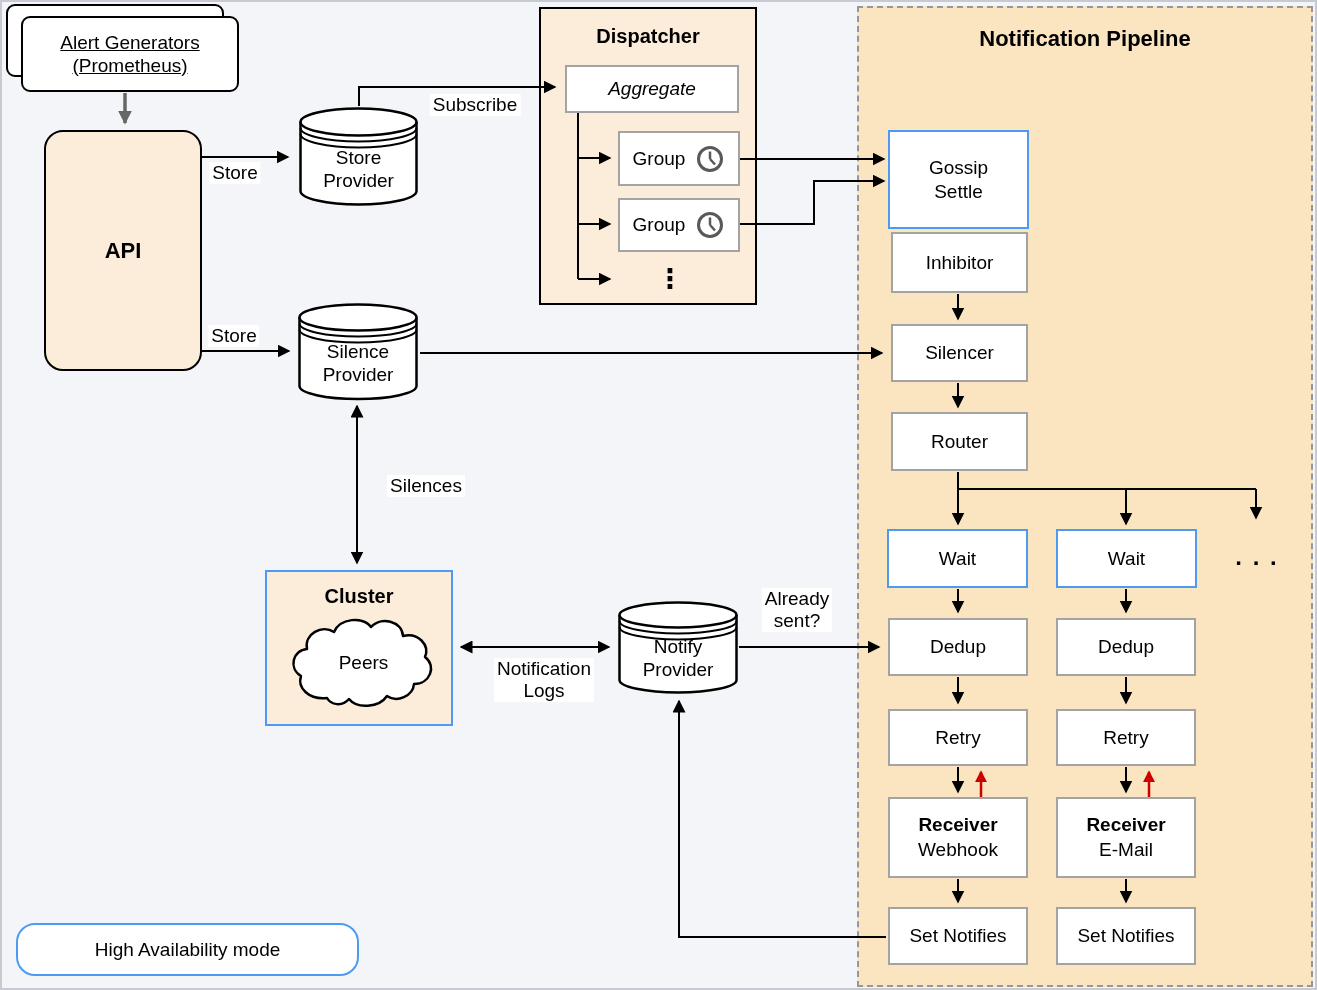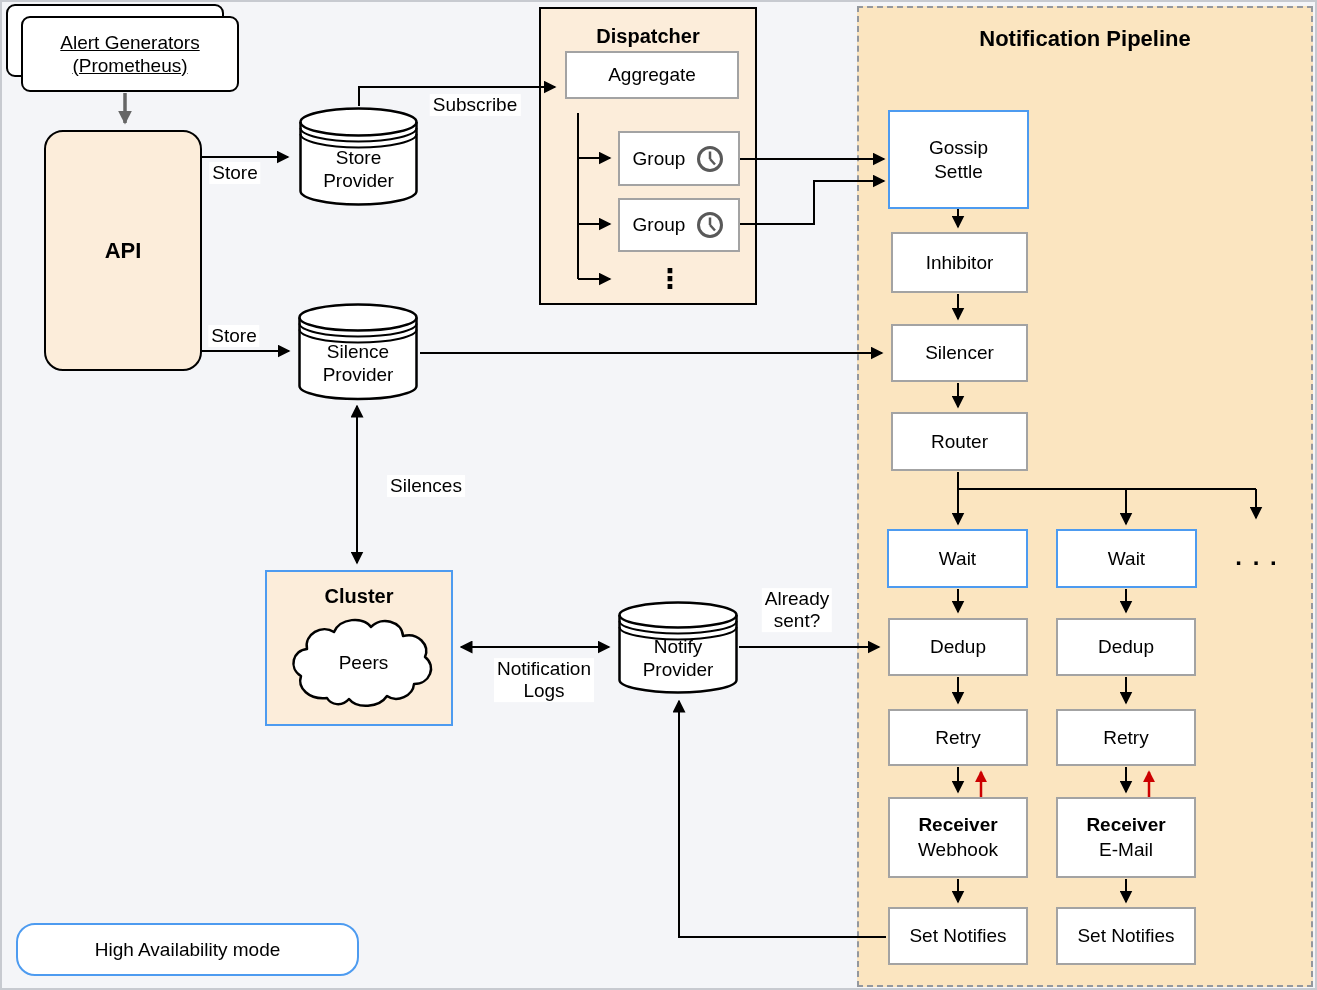--- a/index.html
+++ b/index.html
@@ -144,21 +144,21 @@
     <svg width="122" height="95" viewBox="0 0 122 95">
       <path d="M2.5,15 A58.5,12.5 0 0 1 119.5,15 L119.5,80 A58.5,12.5 0 0 1 2.5,80 Z" fill="#fff" stroke="#000" stroke-width="2.5"></path>
       <path d="M2.5,15 A58.5,12.5 0 0 0 119.5,15" fill="none" stroke="#000" stroke-width="2.5"></path>
       <path d="M2.5,21 A58.5,12.5 0 0 0 119.5,21" fill="none" stroke="#000" stroke-width="2"></path>
       <path d="M2.5,27 A58.5,12.5 0 0 0 119.5,27" fill="none" stroke="#000" stroke-width="2"></path>
     </svg>
     <div class="cyl-label lbl" style="top:35px;">Notify
 Provider</div>
   </div>
 
-  <div class="abs node" style="left:563px;top:49px;width:174px;height:48px;">Aggregate</div>
+  <div class="abs node" style="left:563px;top:63px;width:174px;height:48px;font-style:italic;">Aggregate</div>
 
   <div class="abs node" style="left:616px;top:129px;width:122px;height:55px;">
     <div class="group-inner">
       <span>Group</span>
       <svg width="30" height="30" viewBox="0 0 30 30">
         <circle cx="15" cy="15" r="11.5" fill="none" stroke="#595959" stroke-width="3"></circle>
         <path d="M15,15 V7.5 M15,15 L20,20.5" fill="none" stroke="#595959" stroke-width="2.5"></path>
       </svg>
     </div>
   </div>
@@ -178,21 +178,21 @@
   <div class="abs cluster-box" style="left:263px;top:568px;width:188px;height:156px;">
     <div class="panel-title" style="top:13px;font-size:20px;">Cluster</div>
     <div class="cloud-wrap" style="left:24px;top:42px;width:145px;height:100px;">
       <svg width="145" height="100" viewBox="0 0 145 100">
         <path d="M36,84 C18,86 6,74 10,62 C-3,54 2,36 16,35 C13,20 31,10 43,18 C49,4 72,2 80,13 C90,2 111,7 112,22 C127,18 139,31 134,43 C146,52 139,70 123,70 C122,82 106,89 96,82 C88,94 66,95 58,85 C51,93 40,91 36,84 Z" fill="#fff" stroke="#000" stroke-width="2.5" stroke-linejoin="round"></path>
       </svg>
       <div class="cloud-label">Peers</div>
     </div>
   </div>
 
-  <div class="abs node blue lbl" style="left:886px;top:108px;width:141px;height:99px;">Gossip
+  <div class="abs node blue lbl" style="left:886px;top:128px;width:141px;height:99px;">Gossip
 Settle</div>
   <div class="abs node" style="left:889px;top:230px;width:137px;height:61px;">Inhibitor</div>
   <div class="abs node" style="left:889px;top:322px;width:137px;height:58px;">Silencer</div>
   <div class="abs node" style="left:889px;top:410px;width:137px;height:59px;">Router</div>
 
   <div class="abs node blue" style="left:885px;top:527px;width:141px;height:59px;">Wait</div>
   <div class="abs node" style="left:886px;top:616px;width:140px;height:58px;">Dedup</div>
   <div class="abs node" style="left:886px;top:707px;width:140px;height:57px;">Retry</div>
   <div class="abs node" style="left:886px;top:795px;width:140px;height:81px;">
     <div class="receiver-inner">

